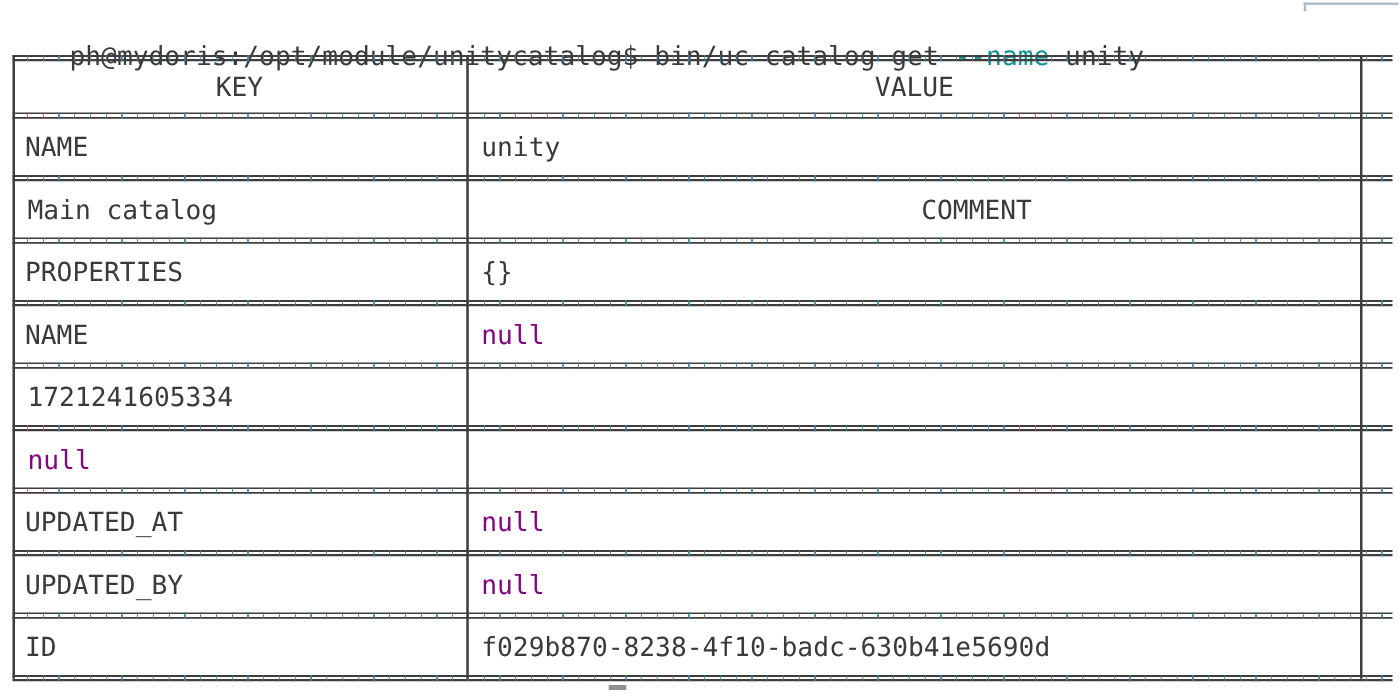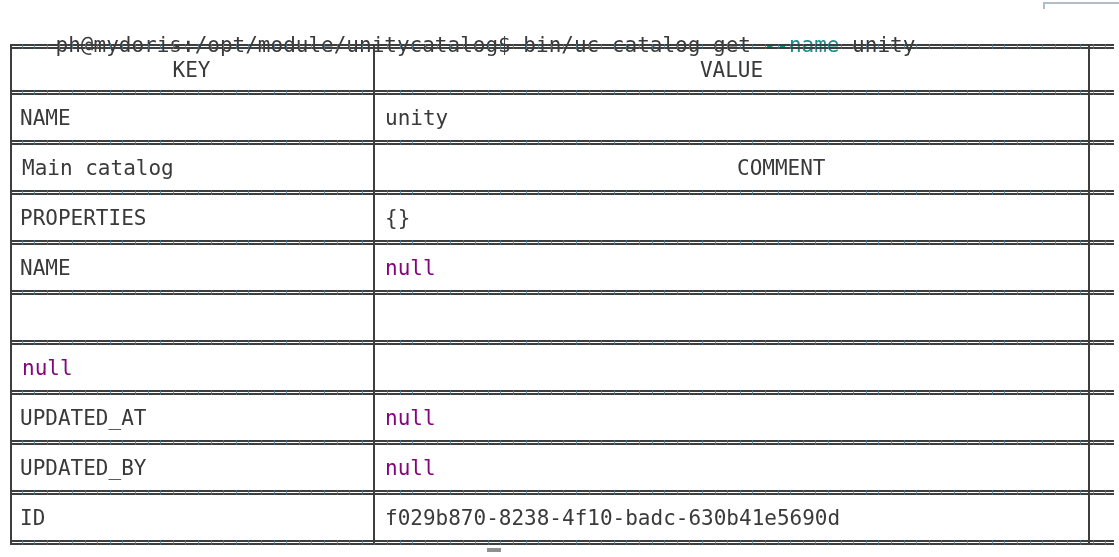--- a/index.html
+++ b/index.html
@@ -123,20 +123,21 @@
   </div>
   <div class="hsep"></div>
 
   <div class="trow">
     <div class="cell key">NAME</div>
     <div class="cell value null">null</div>
   </div>
   <div class="hsep"></div>
 
   <div class="trow">
+    <div class="cell value">1721241605334</div>
   </div>
   <div class="hsep"></div>
 
   <div class="trow">
     <div class="cell value null">null</div>
   </div>
   <div class="hsep"></div>
 
   <div class="trow">
     <div class="cell key">UPDATED_AT</div>

